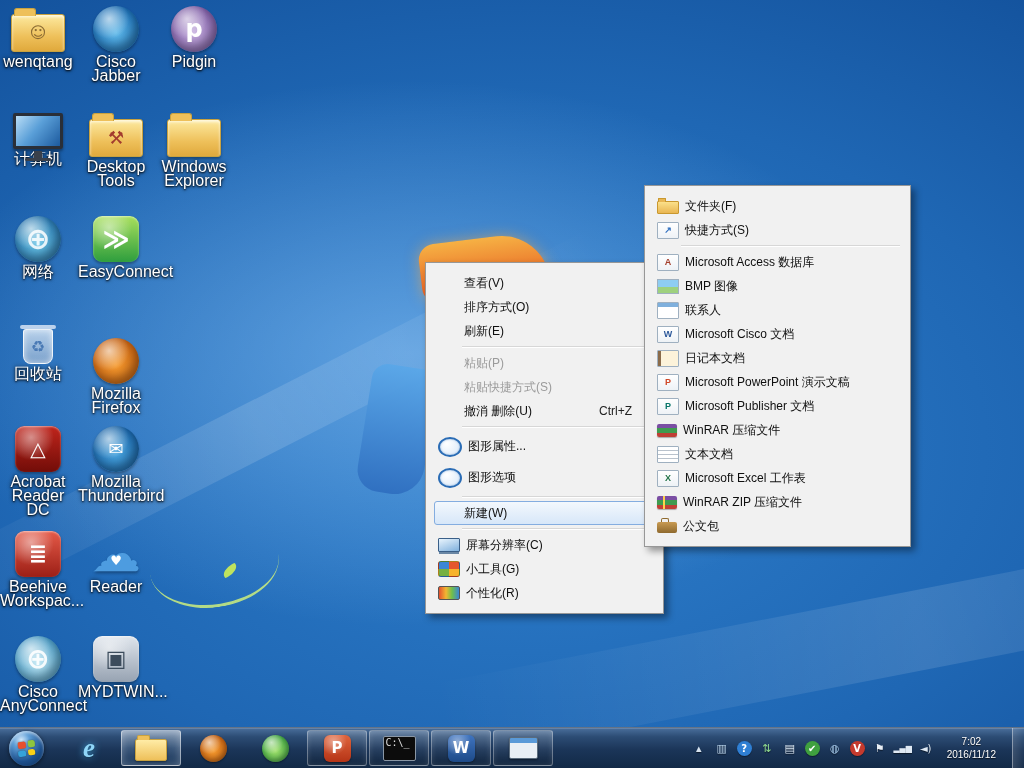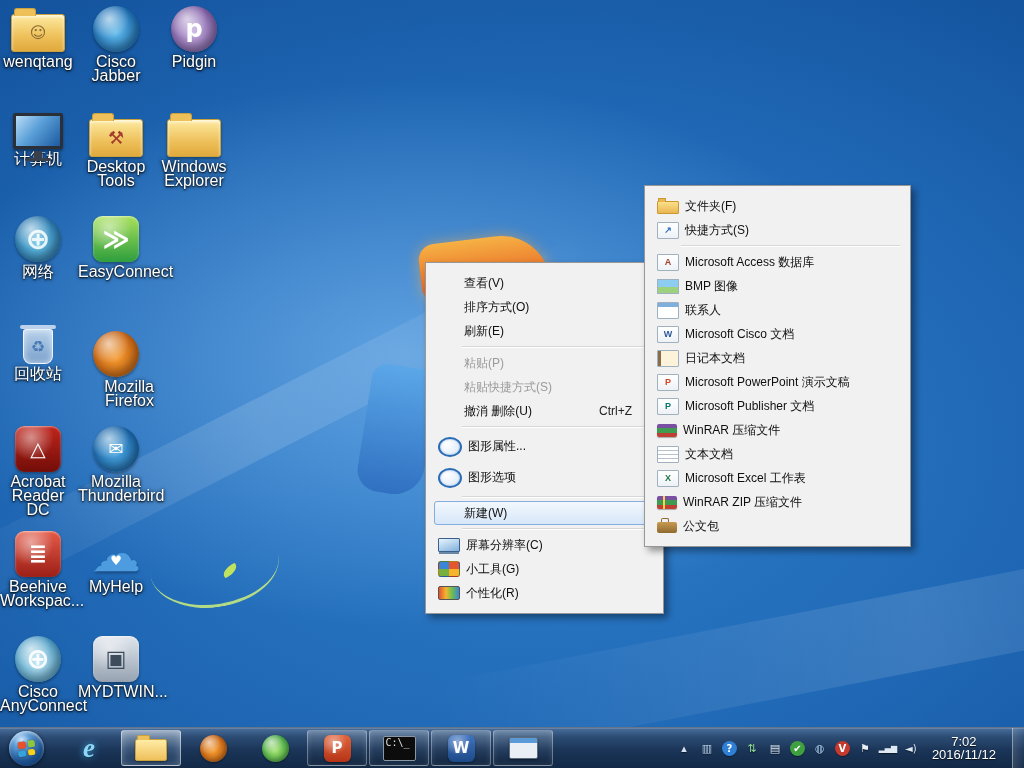--- a/index.html
+++ b/index.html
@@ -133,21 +133,21 @@
     background:linear-gradient(180deg,#ffeca6,#eec05a);box-shadow:0 1px 2px rgba(0,0,0,.4);}
   .ti-folder::before{content:"";position:absolute;top:-5px;left:1px;width:11px;height:4px;background:#eec05a;border:1px solid #c9a23f;border-bottom:none;border-radius:2px 2px 0 0;}
   .ti-cmd{width:27px;height:21px;background:#0c0c0c;border:1px solid #8a97a5;border-radius:2px;color:#ddd;
     font-size:10px;line-height:10px;padding:1px 2px;display:block;text-align:left;font-family:"DejaVu Sans Mono",monospace;}
   .ti-window{width:27px;height:20px;border:1px solid #5a6b7c;border-radius:2px;
     background:linear-gradient(180deg,#5a9ad8 0 5px,#e9eff5 5px);box-shadow:0 1px 2px rgba(0,0,0,.4);}
   #tray{margin-left:auto;display:flex;align-items:center;gap:7px;height:100%;padding-left:6px;}
   .tray-ic{width:16px;height:16px;display:flex;align-items:center;justify-content:center;font-size:11px;
     font-family:"DejaVu Sans",sans-serif;text-shadow:0 1px 1px rgba(0,0,0,.5);}
   .tray-ic.badge{border-radius:50%;width:15px;height:15px;font-size:10px;font-weight:bold;text-shadow:none;box-shadow:0 1px 1px rgba(0,0,0,.4);}
-  #clock{color:#fff;font-size:13px;line-height:13px;text-align:center;padding:0 9px 0 6px;text-shadow:0 1px 1px rgba(0,0,0,.7);}
+  #clock{color:#fff;font-size:10px;line-height:13px;text-align:center;padding:0 9px 0 6px;text-shadow:0 1px 1px rgba(0,0,0,.7);}
   #show-desktop{width:11px;height:40px;border-left:1px solid rgba(255,255,255,.45);
     background:linear-gradient(90deg,rgba(255,255,255,.14),rgba(255,255,255,.03));}
 </style>
 </head>
 <body>
 
 <div id="desktop">
   <div class="streak" id="streak1"></div>
   <div class="streak" id="streak2"></div>
   <div id="flag-red"></div>
@@ -185,39 +185,39 @@
         <div class="lbl">网络</div>
       </div>
       <div class="desk-icon" style="left: 78px; top: 216px;">
         <div class="art square" style="--c1: #a9e05c; --c2: #2e9e3e; color: rgb(255, 255, 255); font-size: 26px;">≫</div>
         <div class="lbl">EasyConnect</div>
       </div>
       <div class="desk-icon" style="left: 0px; top: 321px;">
         <div class="art bin" style="color: rgb(74, 122, 181); font-size: 16px;">♻</div>
         <div class="lbl">回收站</div>
       </div>
-      <div class="desk-icon" style="left: 78px; top: 331px; text-align: right;">
+      <div class="desk-icon" style="left: 78px; top: 338px;">
         <div class="art circle" style="--c1: #f59a2e; --c2: #b9540c;"></div>
         <div class="lbl">Mozilla Firefox</div>
       </div>
       <div class="desk-icon" style="left: 0px; top: 426px;">
         <div class="art square" style="--c1: #c0251c; --c2: #720d08; color: rgb(255, 255, 255); font-size: 20px;">△</div>
         <div class="lbl">Acrobat Reader DC</div>
       </div>
       <div class="desk-icon" style="left: 78px; top: 426px;">
         <div class="art circle" style="--c1: #4aa6e0; --c2: #0e559a; color: rgb(255, 255, 255); font-size: 18px;">✉</div>
         <div class="lbl">Mozilla Thunderbird</div>
       </div>
       <div class="desk-icon" style="left: 0px; top: 531px;">
         <div class="art square" style="--c1: #e55a48; --c2: #9c1f16; color: rgb(255, 255, 255); font-size: 22px;">≣</div>
         <div class="lbl">Beehive Workspac...</div>
       </div>
       <div class="desk-icon" style="left: 78px; top: 531px;">
         <div class="art cloud">☁</div>
-        <div class="lbl">MyHelp</div>
+        <div class="lbl">Reader</div>
       </div>
       <div class="desk-icon" style="left: 0px; top: 636px;">
         <div class="art circle" style="--c1: #bfe8f5; --c2: #2f88b8; color: rgba(255, 255, 255, 0.9); font-size: 28px;">⊕</div>
         <div class="lbl">Cisco AnyConnect</div>
       </div>
       <div class="desk-icon" style="left: 78px; top: 636px;">
         <div class="art square" style="--c1: #dfe5ec; --c2: #97a3b2; color: rgb(60, 76, 92); font-size: 22px;">▣</div>
         <div class="lbl">MYDTWIN...</div>
       </div>
     </div>

